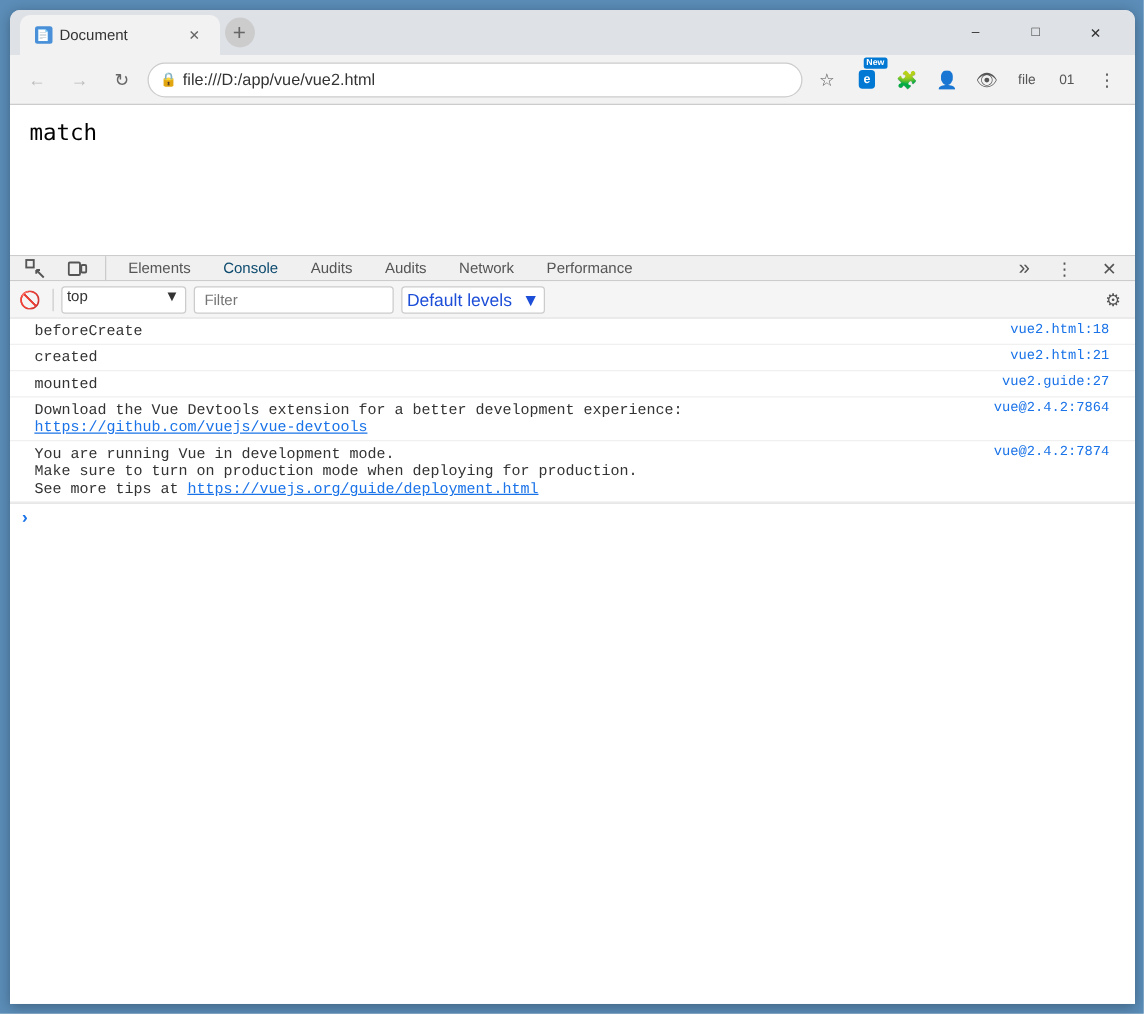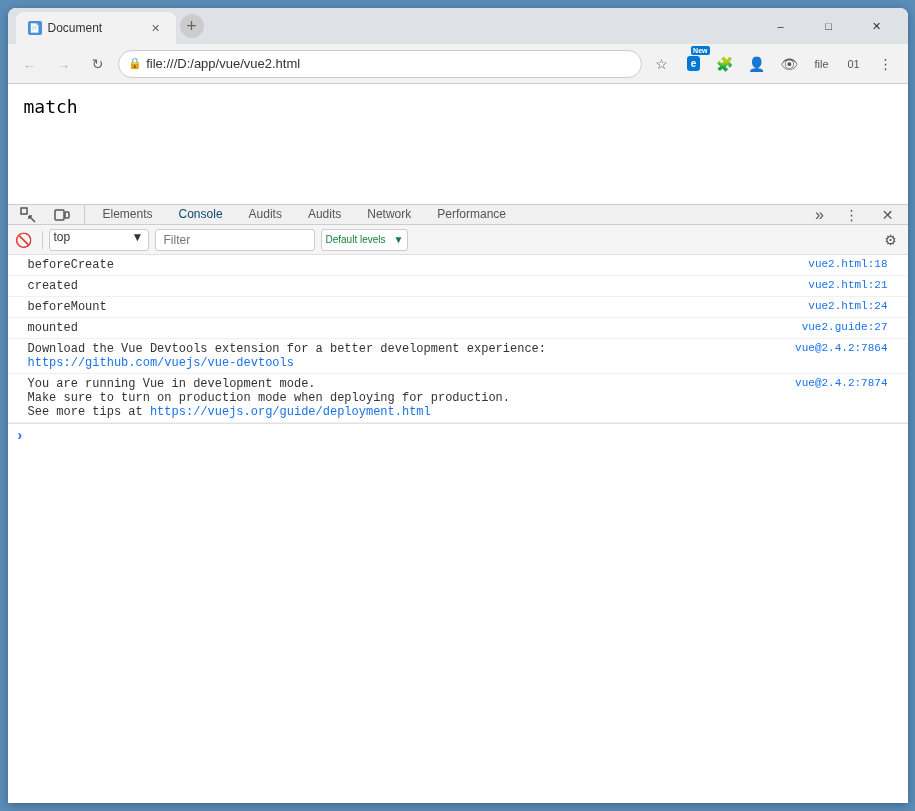--- a/index.html
+++ b/index.html
@@ -295,22 +295,22 @@
       color: #1d4ed8;
       padding: 0 8px;
       width: 160px;
     }
 
     .levels-select {
       height: 22px;
       background: white;
       border: 1px solid #ccc;
       border-radius: 3px;
-      font-size: 10px;
-      color: #15803d;
+      font-size: 14px;
+      color: #1d4ed8;
       padding: 0 4px;
       display: flex;
       align-items: center;
       gap: 4px;
       cursor: pointer;
     }
 
     .settings-btn {
       margin-left: auto;
       width: 22px;
@@ -350,20 +350,21 @@
       color: #1a73e8;
       text-align: right;
       white-space: nowrap;
       cursor: pointer;
       font-size: 11px;
       margin-left: 16px;
     }
 
     .console-link {
       color: #1a73e8;
+      text-decoration: underline;
       cursor: pointer;
     }
 
     .console-input-row {
       display: flex;
       align-items: center;
       padding: 4px 8px;
       border-top: 1px solid #e0e0e0;
     }
 
@@ -483,24 +484,20 @@
     <div class="console-output">
       <div class="console-row">
         <span class="console-msg">beforeCreate</span>
         <span class="console-source">vue2.html:18</span>
       </div>
       <div class="console-row">
         <span class="console-msg">created</span>
         <span class="console-source">vue2.html:21</span>
       </div>
       <div class="console-row">
-        <span class="console-msg">beforeMount</span>
-        <span class="console-source">vue2.html:24</span>
-      </div>
-      <div class="console-row">
         <span class="console-msg">mounted</span>
         <span class="console-source">vue2.guide:27</span>
       </div>
       <div class="console-row">
         <span class="console-msg">Download the Vue Devtools extension for a better development experience:<br><span class="console-link">https://github.com/vuejs/vue-devtools</span></span>
         <span class="console-source">vue@2.4.2:7864</span>
       </div>
       <div class="console-row">
         <span class="console-msg">You are running Vue in development mode.<br>Make sure to turn on production mode when deploying for production.<br>See more tips at <span class="console-link">https://vuejs.org/guide/deployment.html</span></span>
         <span class="console-source">vue@2.4.2:7874</span>

